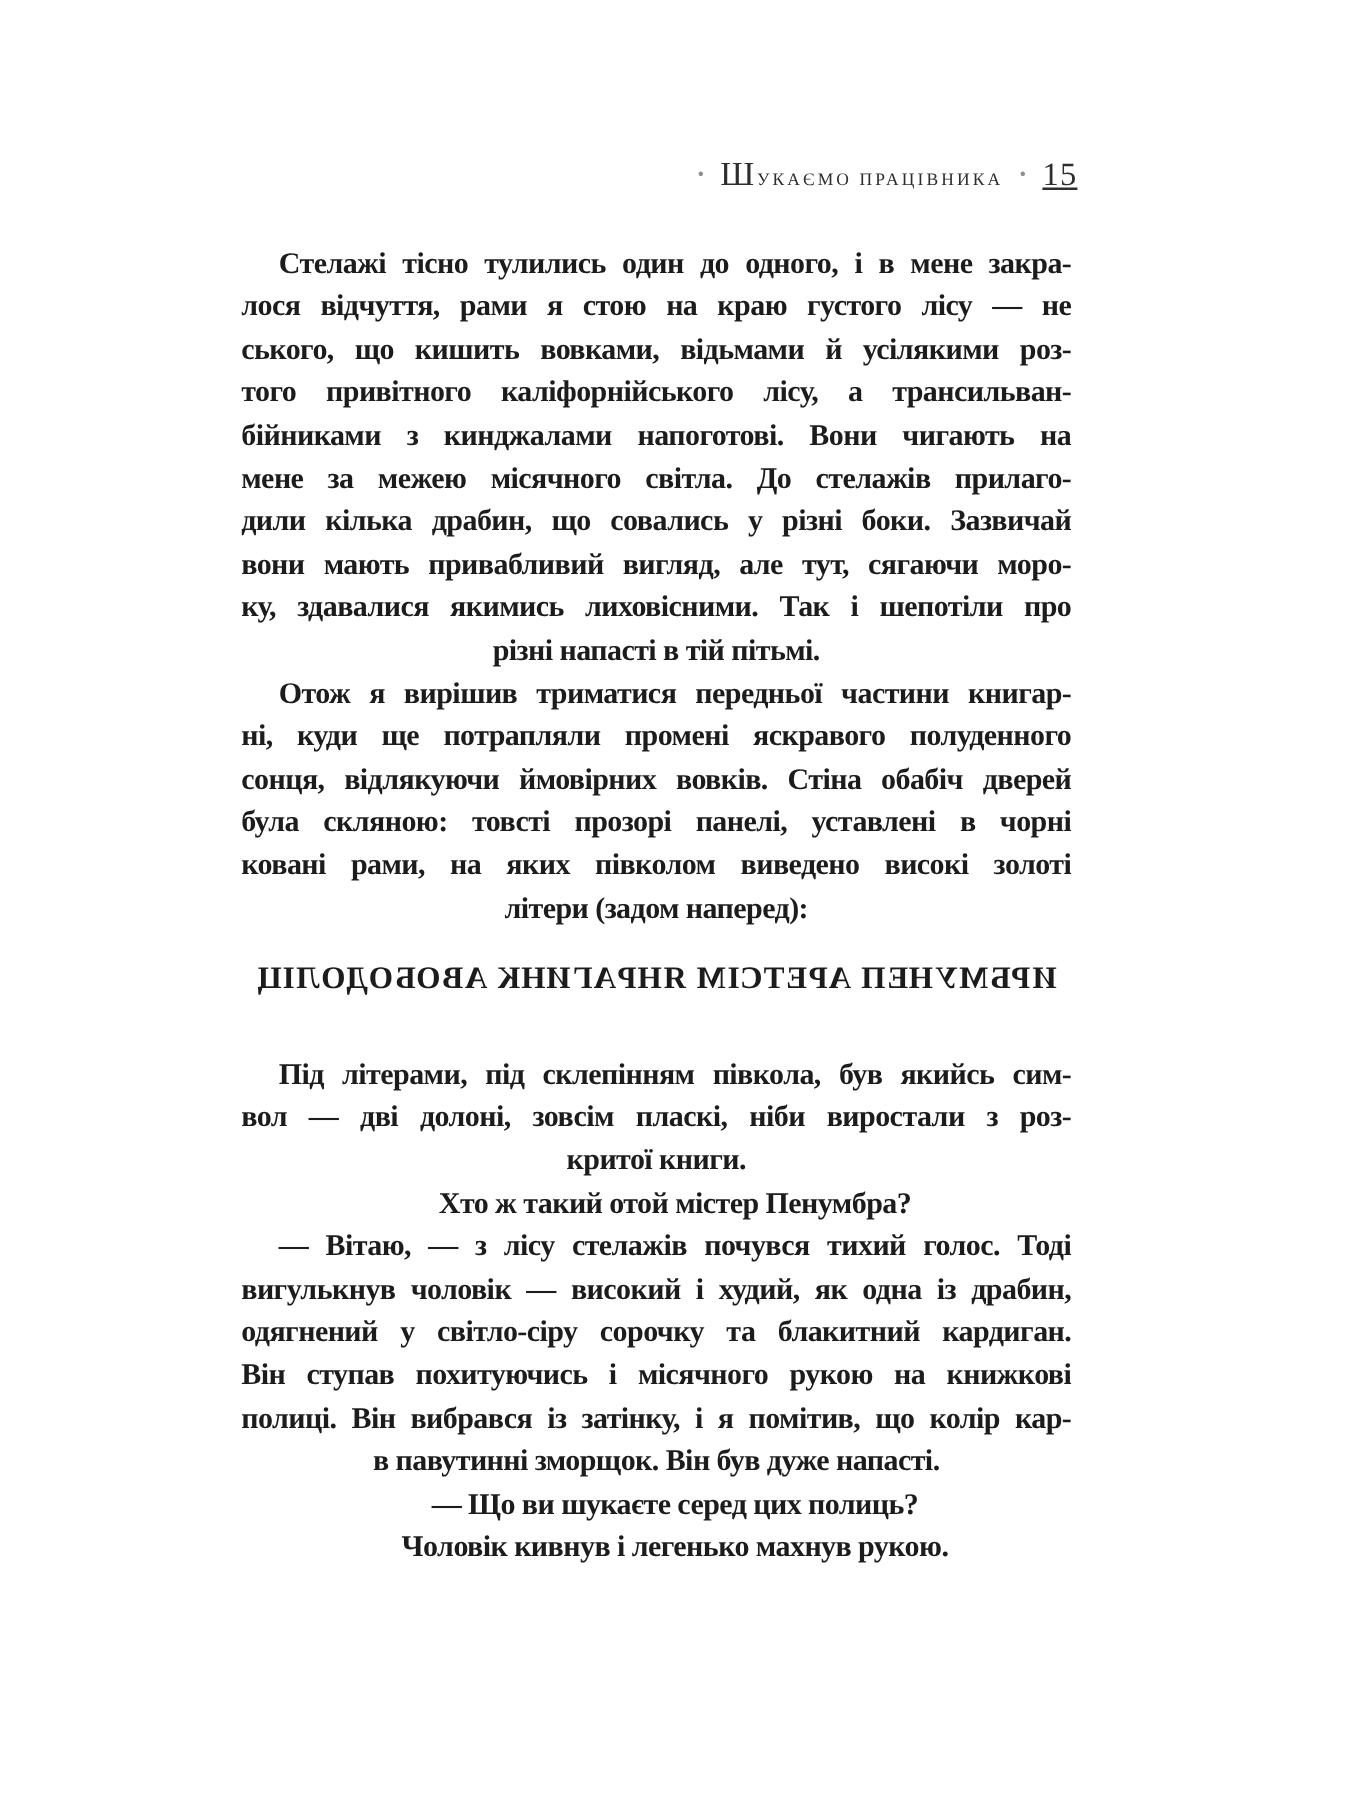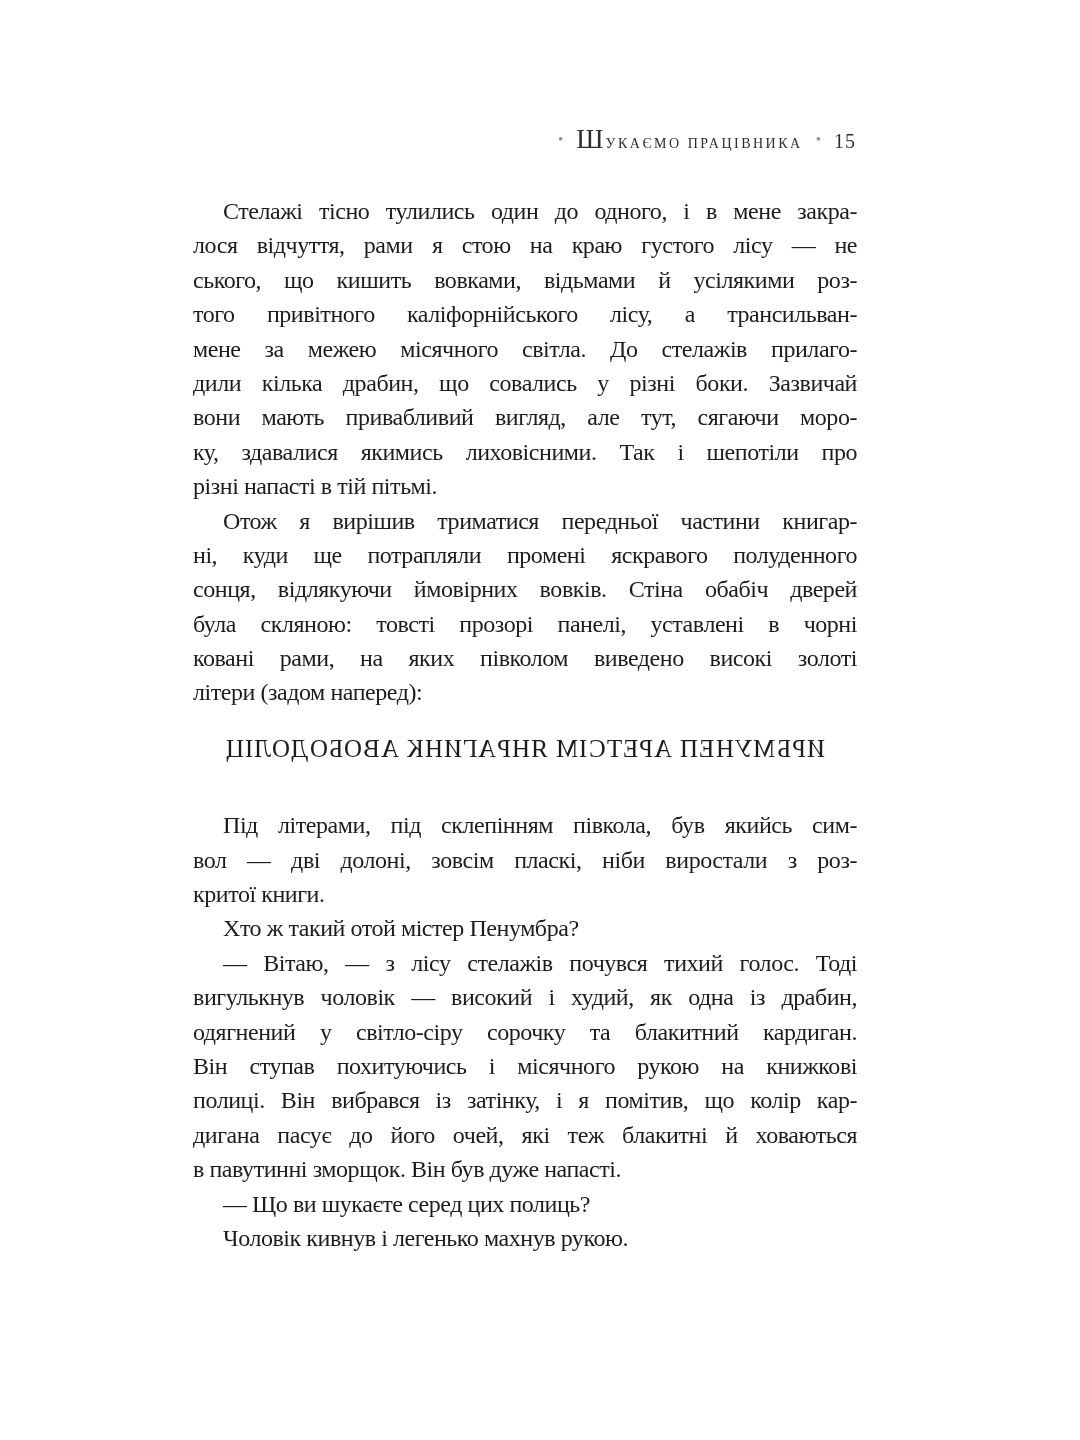--- a/index.html
+++ b/index.html
@@ -26,47 +26,48 @@
     white-space: nowrap;
   }
   .hdr-bullet {
     font-size: 15px;
     color: #8f8f8f;
     transform: translateY(-4px);
   }
   .hdr-title { letter-spacing: 2px; }
   .hdr-initial { font-size: 27px; }
   .hdr-rest { font-size: 14px; text-transform: uppercase; letter-spacing: 2.5px; }
-  .hdr-page-number { font-size: 20px; letter-spacing: 1px; }
+  .hdr-page-number { font-size: 26px; letter-spacing: 1px; text-decoration: underline; }
 
   
   .text-column {
     position: absolute;
     left: 193px; top: 194px;
     width: 664px;
     font-size: 24px;
     letter-spacing: -0.45px;
     color: #1c1c1c;
+    font-weight: bold;
   }
   .para { margin: 0; }
   .ln {
     height: 34.4px;
     line-height: 34.4px;
     overflow: hidden;
     text-align: justify;
   }
   
   .ln:not(.last)::after {
     content: "";
     display: inline-block;
     width: 100%;
     height: 0;
   }
   .ln.indent { text-indent: 30px; }
-  .ln.last { text-align: left; }
+  .ln.last { text-align: center; }
 
   
   .sign {
     margin: 22px 0 42px 0;
     height: 34.4px;
     line-height: 34.4px;
     text-align: center;
     font-size: 25px;
     letter-spacing: 1px;
     color: #1c1c1c;
@@ -89,20 +90,21 @@
     <span class="hdr-page-number">15</span>
   </div>
 
   <div class="text-column">
 
     <div class="para">
       <div class="ln indent">Стелажі тісно тулились один до одного, і в мене закра-</div>
       <div class="ln">лося відчуття, рами я стою на краю густого лісу — не</div>
       <div class="ln">ського, що кишить вовками, відьмами й усілякими роз-</div>
       <div class="ln">того привітного каліфорнійського лісу, а трансильван-</div>
+      <div class="ln">бійниками з кинджалами напоготові. Вони чигають на</div>
       <div class="ln">мене за межею місячного світла. До стелажів прилаго-</div>
       <div class="ln">дили кілька драбин, що совались у різні боки. Зазвичай</div>
       <div class="ln">вони мають привабливий вигляд, але тут, сягаючи моро-</div>
       <div class="ln">ку, здавалися якимись лиховісними. Так і шепотіли про</div>
       <div class="ln last">різні напасті в тій пітьмі.</div>
     </div>
 
     <div class="para">
       <div class="ln indent">Отож я вирішив триматися передньої частини книгар-</div>
       <div class="ln">ні, куди ще потрапляли промені яскравого полуденного</div>
@@ -123,21 +125,20 @@
     <div class="para">
       <div class="ln indent last">Хто ж такий отой містер Пенумбра?</div>
     </div>
 
     <div class="para">
       <div class="ln indent">— Вітаю, — з лісу стелажів почувся тихий голос. Тоді</div>
       <div class="ln">вигулькнув чоловік — високий і худий, як одна із драбин,</div>
       <div class="ln">одягнений у світло-сіру сорочку та блакитний кардиган.</div>
       <div class="ln">Він ступав похитуючись і місячного рукою на книжкові</div>
       <div class="ln">полиці. Він вибрався із затінку, і я помітив, що колір кар-</div>
-      <div class="ln">дигана пасує до його очей, які теж блакитні й ховаються</div>
       <div class="ln last">в павутинні зморщок. Він був дуже напасті.</div>
     </div>
 
     <div class="para">
       <div class="ln indent last">— Що ви шукаєте серед цих полиць?</div>
     </div>
 
     <div class="para">
       <div class="ln indent last">Чоловік кивнув і легенько махнув рукою.</div>
     </div>

